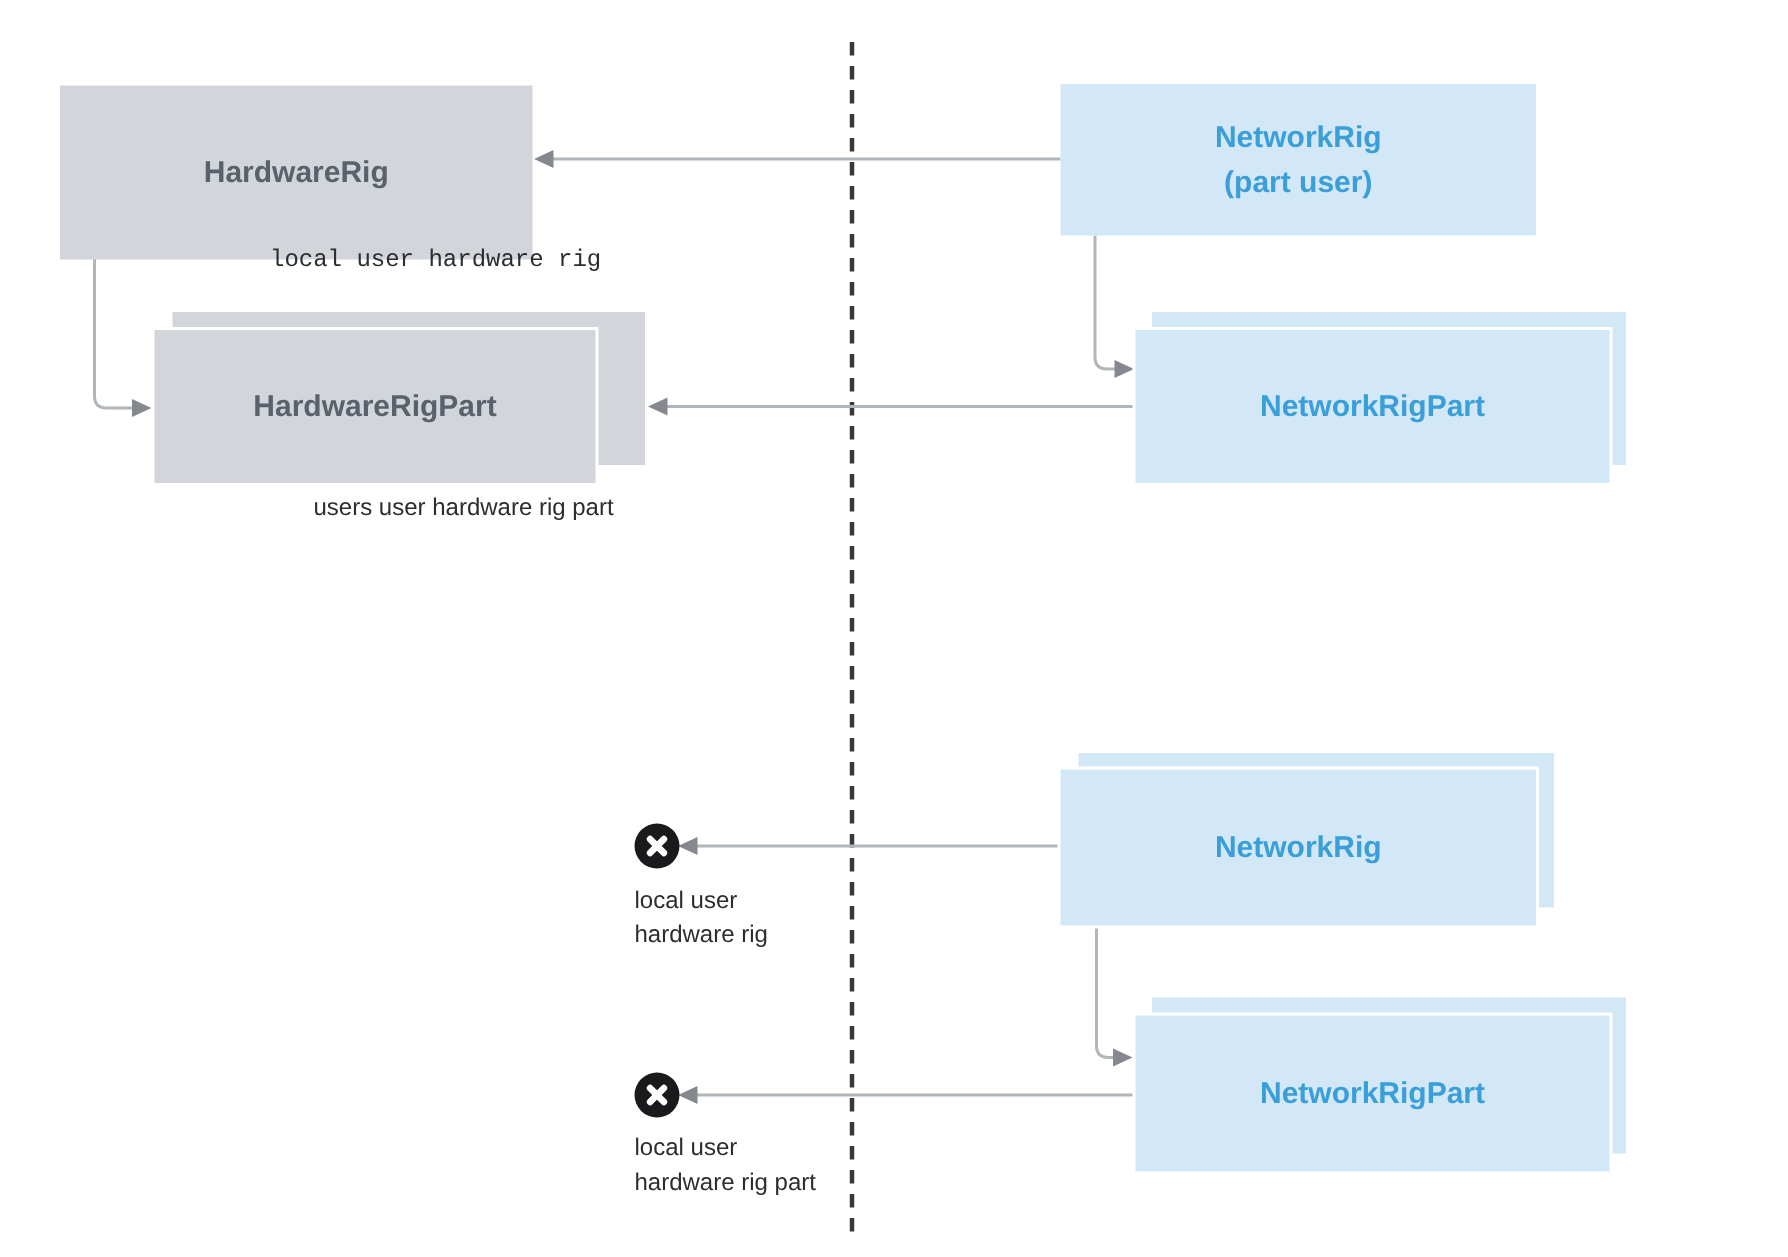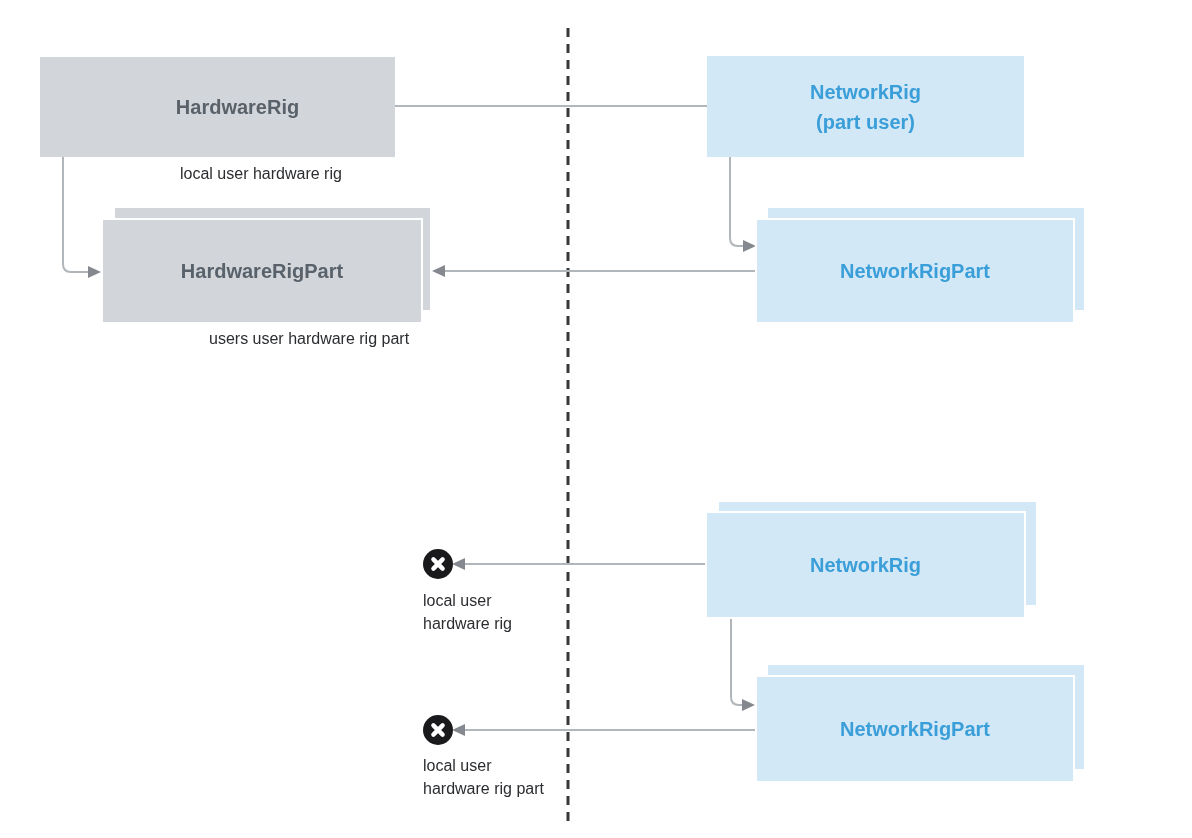--- a/index.html
+++ b/index.html
@@ -98,28 +98,28 @@
       <path class="conn" d="M731 617 L731 697 Q731 705 739 705 L744 705"></path>
       <polygon class="head" points="755,705 742,699 742,711"></polygon>
     </g>
 
     <g>
       <path class="conn" d="M757 730 H464"></path>
       <polygon class="head" points="452,730 465,724 465,736"></polygon>
     </g>
   </svg>
 
-  <div class="node hw" style="left:40px;top:57px;width:315px;height:100px;padding-left:40px;">
+  <div class="node hw" style="left:40px;top:57px;width:315px;height:116px;">
     <span>HardwareRig</span>
   </div>
-  <div class="caption" style="left:180px;top:162px;">local user hardware rig</div>
+  <div class="caption" style="left:180px;top:162px;font-family:Liberation Mono, monospace;">local user hardware rig</div>
 
   <div class="stack" style="left:103px;top:208px;width:329px;height:116px;">
     <div class="back hw" style="left:12px;top:0;width:315px;height:102px;"></div>
-    <div class="front hw" style="left:0;top:12px;width:318px;height:102px;">
+    <div class="front hw" style="left:0;top:12px;width:294px;height:102px;">
       <span>HardwareRigPart</span>
     </div>
   </div>
   <div class="caption" style="left:209px;top:327px;">users user hardware rig part</div>
 
   <div class="node nw" style="left:707px;top:56px;width:317px;height:101px;">
     <span>
       <span style="display:block">NetworkRig</span>
       <span style="display:block">(part user)</span>
     </span>

